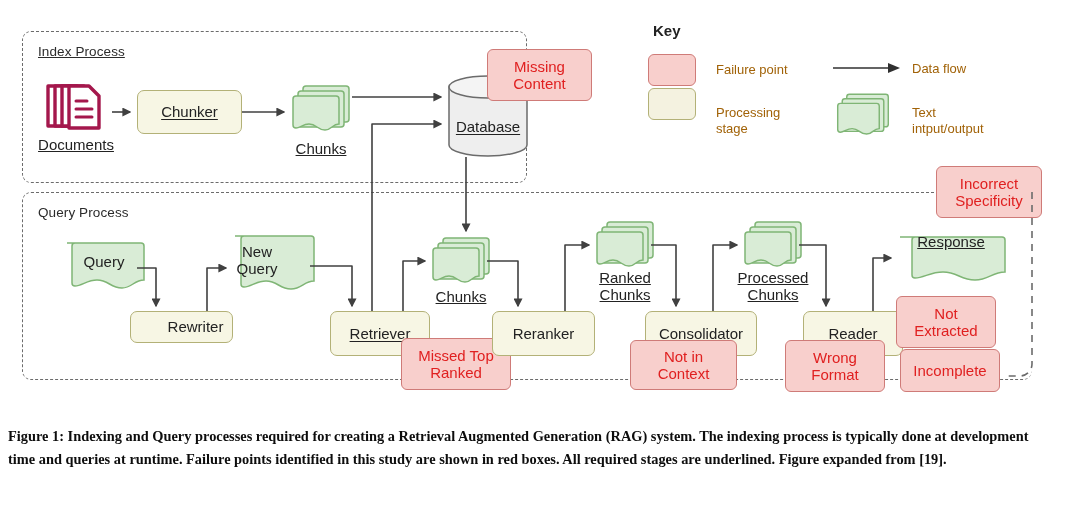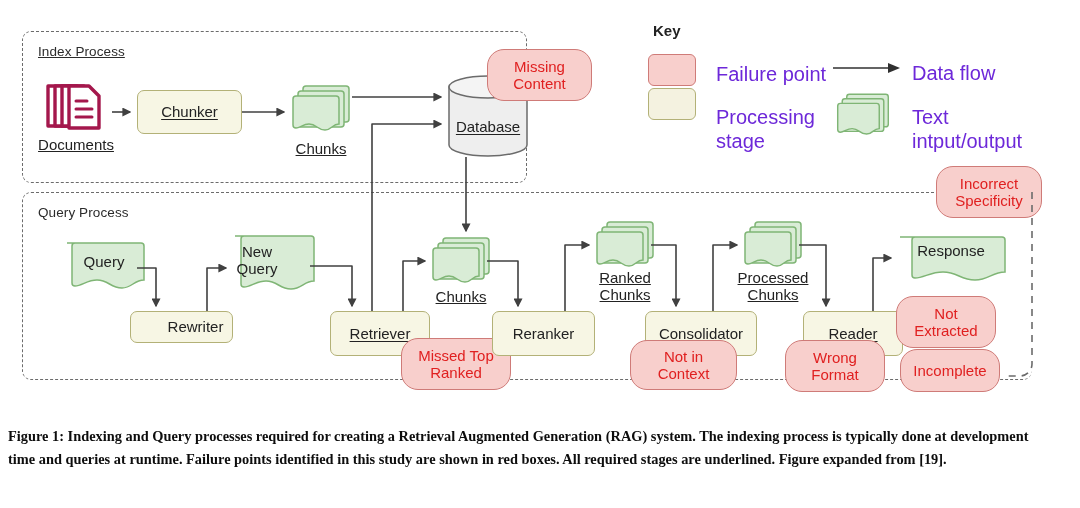--- a/index.html
+++ b/index.html
@@ -36,32 +36,32 @@
     display:flex;align-items:center;justify-content:center;
     font-size:15px;color:#222;
     text-align:center;line-height:1.15;
   }
   .stage.req span{ text-decoration:underline; text-underline-offset:2px; }
 
   
   .failure{
     background:#f8cfcc;
     border:1.4px solid #cf7b78;
-    border-radius:17px;
+    border-radius:6px;
     display:flex;align-items:center;justify-content:center;
     font-size:15px;color:#e02020;
     text-align:center;line-height:1.15;
   }
 
   
   .sw{border-radius:6px;}
   .sw-fail{background:#f8cfcc;border:1.5px solid #cf7b78;}
   .sw-stage{background:#f4f2e0;border:1.5px solid #b3b177;}
   .legend-title{font-size:15px;color:#222;text-underline-offset:3px;font-weight:600;}
-  .legend-text{font-size:20px;color:#6d28d9;line-height:1.2;}
+  .legend-text{font-size:13px;color:#a16207;line-height:1.2;}
 
   
   .caplabel{font-size:15px;color:#222;text-align:center;line-height:1.15;white-space:pre-line;text-decoration:underline;}
 
   
   .doc-shape{position:absolute;}
   .doc-shape svg{display:block;overflow:visible;}
   .doc-text{
     position:absolute;left:0;right:0;
     display:flex;align-items:center;justify-content:center;
@@ -222,21 +222,21 @@
 
   <div class="abs stage req" style="left:803px;top:311px;width:100px;height:45px;">
     <span>Reader</span>
   </div>
 
   <div class="doc-shape" style="left:896px;top:234px;">
     <svg width="110" height="50" viewBox="0 0 110 50">
       <path d="M4 3 h102 a3 3 0 0 1 3 3 v32 c-13 0 -16 8 -30 8 c-15 0 -17 -8 -32 -8 c-13 0 -19 6 -28 6 a3 3 0 0 1 -3 -3 v-35 a3 3 0 0 1 3 -3 z" fill="#d9ecd6" stroke="#7fb575" stroke-width="1.5"></path>
     </svg>
   </div>
-  <div class="doc-text" style="left:896px;top:241px;width:110px;height:20px;">Response</div>
+  <div class="doc-text" style="left:896px;top:232px;width:110px;height:20px;text-decoration:underline;">Response</div>
 
   <div class="abs failure" style="left:785px;top:340px;width:100px;height:52px;">
     <span style="white-space:pre-line;">Wrong
 Format</span>
   </div>
 
   <div class="abs failure" style="left:896px;top:296px;width:100px;height:52px;">
     <span style="white-space:pre-line;">Not
 Extracted</span>
   </div>

